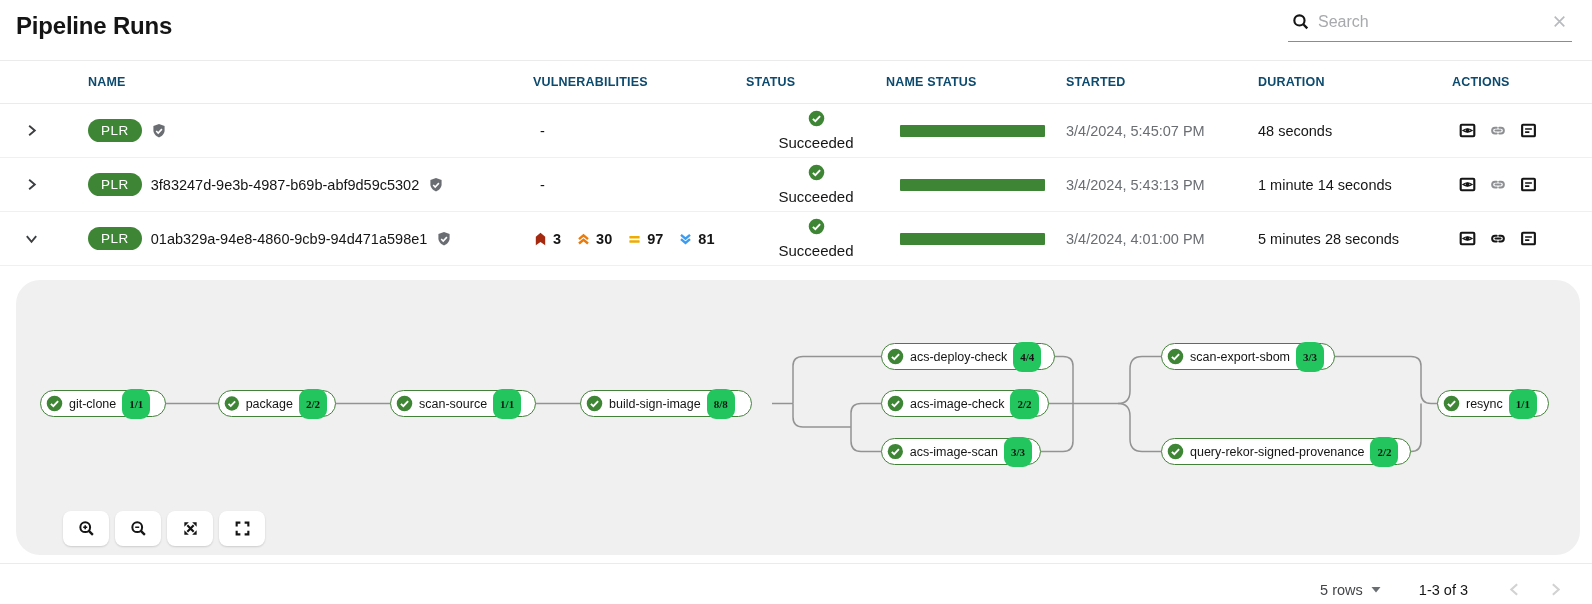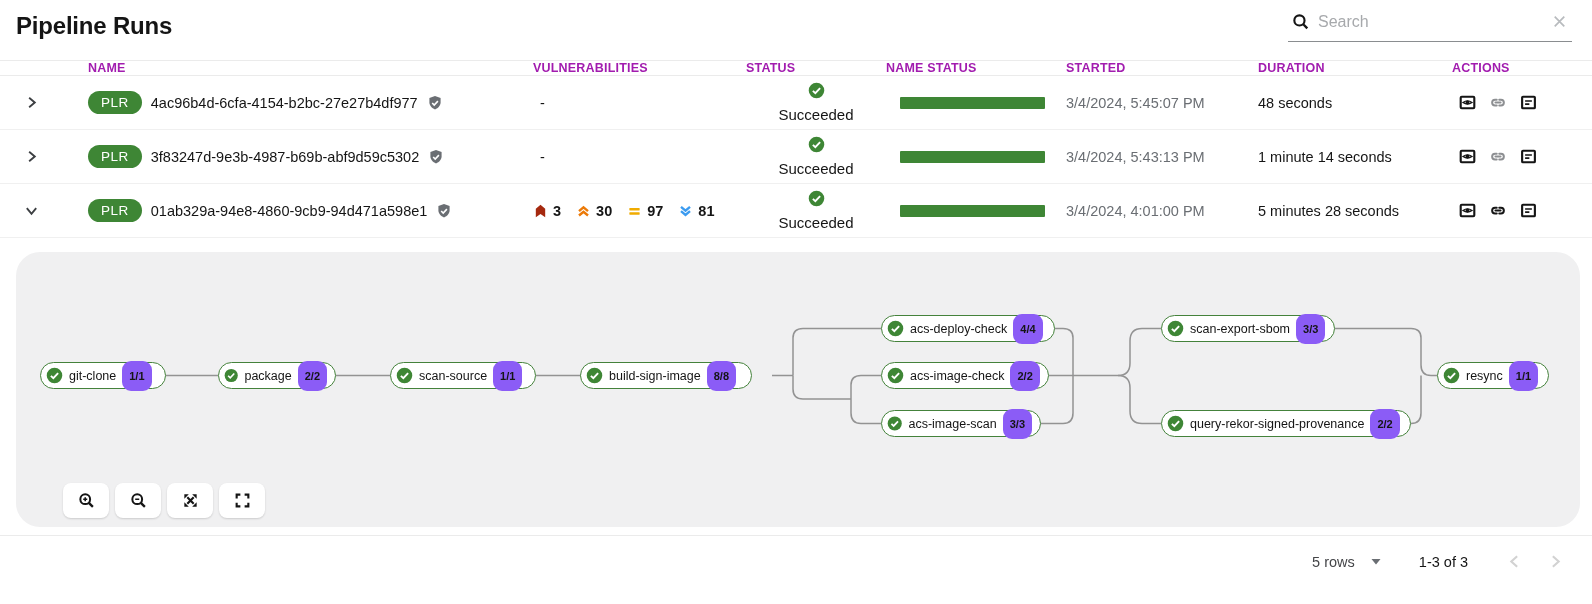--- a/index.html
+++ b/index.html
@@ -8,21 +8,21 @@
   
   .topbar { position:relative; height:60px; }
   .page-title { position:absolute; left:16px; top:12px; font-size:24px; font-weight:700; letter-spacing:-0.2px; }
   .searchbox { position:absolute; right:20px; top:13px; width:284px; height:29px; display:flex; align-items:flex-start; gap:9px; border-bottom:1px solid #8a8d90; padding:0 4px 2px 4px; }
   .searchbox input { flex:1; border:none; outline:none; font-size:16px; color:#151515; background:transparent; font-family:inherit; }
   .searchbox input::placeholder { color:#a7a9ac; }
   .search-clear { background:none; border:none; cursor:pointer; color:#b8bbbe; display:flex; }
 
   
   .grid { display:grid; grid-template-columns:88px 445px 213px 140px 180px 192px 194px 1fr; align-items:center; }
-  .thead { height:16px; border-top:1px solid #ebebeb; border-bottom:1px solid #ebebeb; font-size:12.5px; font-weight:700; color:#a21caf; letter-spacing:0.2px; }
+  .thead { height:44px; border-top:1px solid #ebebeb; border-bottom:1px solid #ebebeb; font-size:12.5px; font-weight:700; color:#0c4a6e; letter-spacing:0.2px; }
   .row { height:54px; border-bottom:1px solid #f0f0f0; font-size:14.5px; }
   .cell-expand { padding-left:24px; }
   .expander { background:none; border:none; cursor:pointer; color:#3c3f42; display:flex; align-items:center; }
   .cell-name { display:flex; align-items:center; gap:9px; }
   .plr-badge { background:#3e8635; color:#fff; font-size:13.5px; font-weight:400; padding:4px 13px; border-radius:13px; letter-spacing:0.5px; }
   .run-name { color:#151515; cursor:pointer; }
   .vuln-dash { margin-left:7px; }
   .vuln-list { display:flex; align-items:center; gap:15px; }
   .vuln-item { display:flex; align-items:center; gap:5px; font-weight:700; font-size:14.5px; }
   .cell-status { display:flex; align-items:center; gap:7px; font-size:15px;flex-direction:column; }
@@ -31,27 +31,27 @@
   .cell-actions { display:flex; align-items:center; gap:13px; padding-left:7px; }
   .action-btn { background:none; border:none; cursor:pointer; color:#151515; display:flex; padding:0; }
   .action-btn.dim { color:#8d8f92; }
 
   
   .expanded { border-bottom:1px solid #ebebeb; padding:14px 12px 8px 16px; }
   .panel { position:relative; width:1564px; height:275px; background:#f0f0f1; border-radius:24px; overflow:hidden; }
   .edges { position:absolute; left:0; top:0; }
   .pnode { position:absolute; height:27px; background:#fff; border:1.5px solid #44823b; border-radius:14px; display:flex; align-items:center; gap:6px; padding:0 8px 0 5px; cursor:pointer; white-space:nowrap; }
   .plabel { font-size:12.5px; color:#151515; }
-  .pcount { background:#8b5cf6; color:#151515; font-size:11px; font-weight:700; padding:9px 7px; border-radius:9px; }
+  .pcount { background:#22c55e; color:#151515; font-size:11px; font-weight:700; padding:9px 7px; border-radius:9px;font-family:Liberation Serif, serif; }
   .graph-controls { position:absolute; left:47px; top:231px; display:flex; gap:6px; }
   .gc-btn { width:46px; height:35px; background:#fff; border:none; border-radius:8px; box-shadow:0 1px 2px rgba(0,0,0,0.15); cursor:pointer; display:flex; align-items:center; justify-content:center; color:#151515; }
 
   
   .pagination { height:51px; display:flex; align-items:center; justify-content:flex-end; padding-right:28px; gap:38px; font-size:14.5px; }
-  .rows-select { display:flex; align-items:center; gap:16px; color:#444548; cursor:pointer; }
+  .rows-select { display:flex; align-items:center; gap:8px; color:#444548; cursor:pointer; }
   .range { color:#151515; }
   .page-nav { display:flex; gap:24px; }
   .nav-btn { background:none; border:none; color:#d2d2d2; display:flex; cursor:default; }
 </style>
 </head>
 <body>
 
 <svg width="0" height="0" style="position:absolute">
   <defs>
     <g id="i-chevron-right">
@@ -162,21 +162,20 @@
 <div class="grid row">
   <div class="cell-expand">
       <button class="expander">
         <svg width="15" height="15" viewBox="0 0 16 16">
           <use href="#i-chevron-right"></use>
         </svg>
       </button>
     </div>
   <div class="cell-name">
     <span class="plr-badge">PLR</span>
-    <span class="run-name">4ac96b4d-6cfa-4154-b2bc-27e27b4df977</span>
     <svg width="16" height="16" viewBox="0 0 16 16" style="color:#6a6e73">
         <use href="#i-shield"></use>
       </svg>
   </div>
   <div><span class="vuln-dash">-</span></div>
   <div class="cell-status">
     <svg width="17" height="17" viewBox="0 0 16 16">
         <use href="#i-check-circle"></use>
       </svg>
     <span>Succeeded</span>

